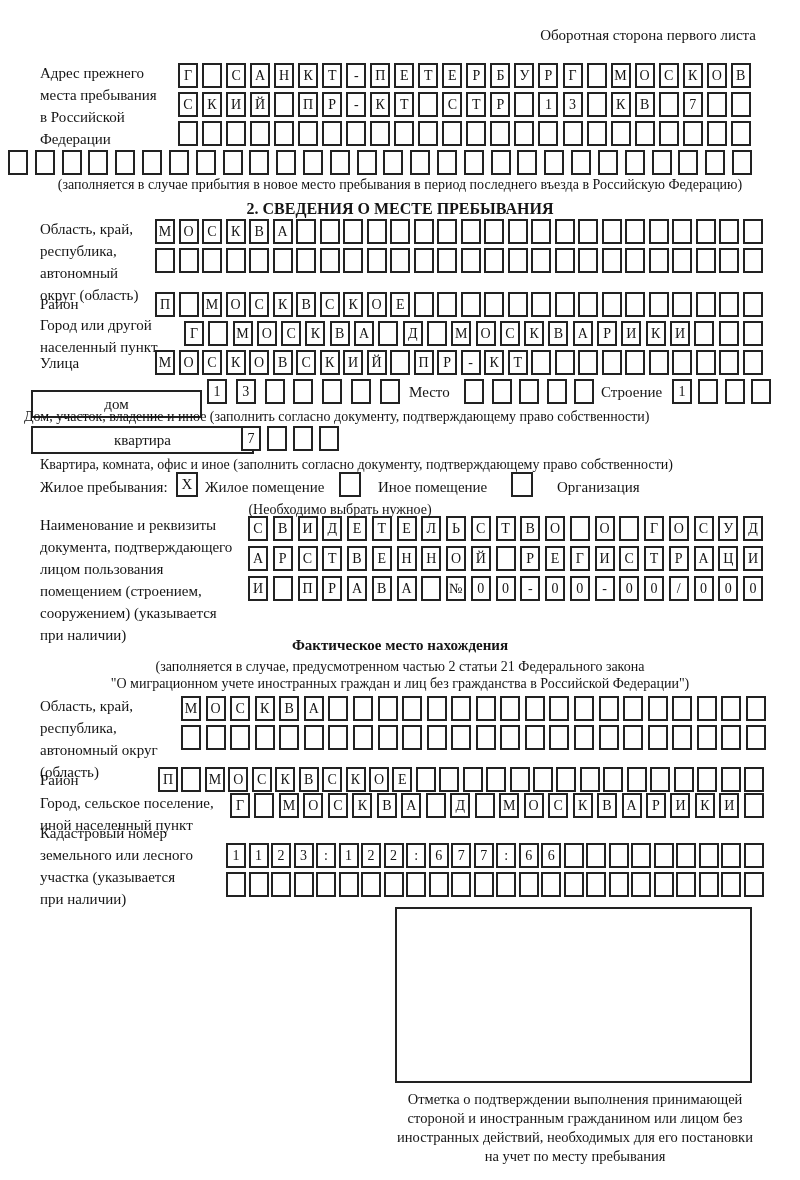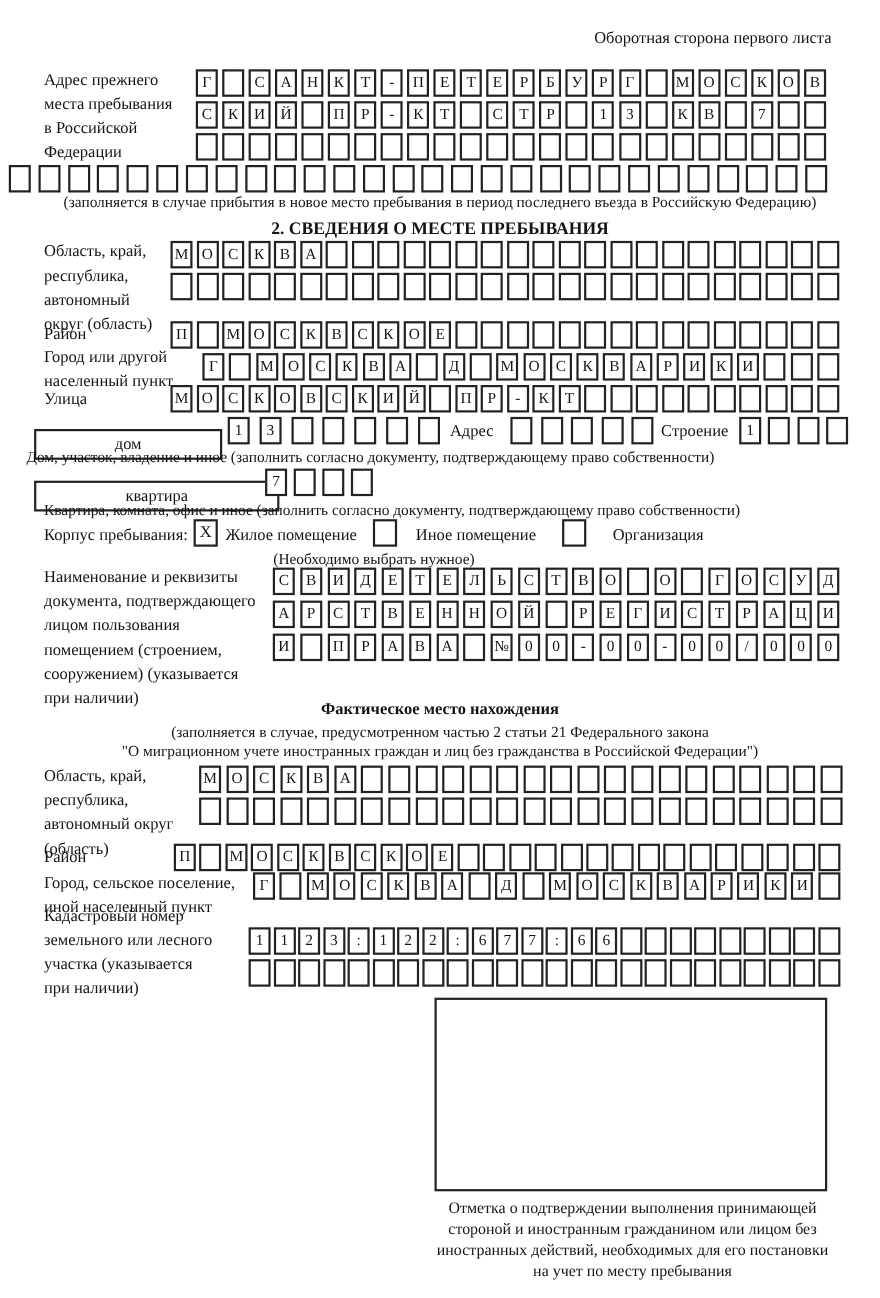--- a/index.html
+++ b/index.html
@@ -310,47 +310,47 @@
   <div class="widebox" style="left:31px;top:378px;width:171px;">дом</div>
   <div class="cells" style="left:207px;top:379px;width:193px;">
       <div class="cell">1</div>
       <div class="cell">3</div>
       <div class="cell"></div>
       <div class="cell"></div>
       <div class="cell"></div>
       <div class="cell"></div>
       <div class="cell"></div>
     </div>
-  <div class="abs label" style="left:409px;top:381px;">Адрес</div>
+  <div class="abs label" style="left:409px;top:381px;">Место</div>
   <div class="cells" style="left:464px;top:379px;width:130px;">
       <div class="cell"></div>
       <div class="cell"></div>
       <div class="cell"></div>
       <div class="cell"></div>
       <div class="cell"></div>
     </div>
   <div class="abs label" style="left:601px;top:381px;">Строение</div>
   <div class="cells" style="left:672px;top:379px;width:99px;">
       <div class="cell">1</div>
       <div class="cell"></div>
       <div class="cell"></div>
       <div class="cell"></div>
     </div>
   <div class="abs caption" style="left:24px;top:408px;">Дом, участок, владение и иное (заполнить согласно документу, подтверждающему право собственности)</div>
 
-  <div class="widebox" style="left:31px;top:425px;width:223px;">квартира</div>
+  <div class="widebox" style="left:31px;top:414px;width:223px;">квартира</div>
   <div class="cells" style="left:241px;top:426px;width:98px;">
       <div class="cell">7</div>
       <div class="cell"></div>
       <div class="cell"></div>
       <div class="cell"></div>
     </div>
   <div class="abs caption" style="left:40px;top:456px;">Квартира, комната, офис и иное (заполнить согласно документу, подтверждающему право собственности)</div>
 
-  <div class="abs label" style="left:40px;top:476px;">Корпус пребывания:</div>
+  <div class="abs label" style="left:40px;top:476px;">Жилое пребывания:</div>
   <div class="checkbox" style="left:176px;top:472px;">X</div>
   <div class="abs label" style="left:205px;top:476px;">Жилое помещение</div>
   <div class="checkbox" style="left:339px;top:472px;"></div>
   <div class="abs label" style="left:378px;top:476px;">Иное помещение</div>
   <div class="checkbox" style="left:511px;top:472px;"></div>
   <div class="abs label" style="left:557px;top:476px;">Организация</div>
   <div class="abs caption" style="left:140px;top:501px;width:400px;text-align:center;">(Необходимо выбрать нужное)</div>
 
   <div class="abs label" style="left:40px;top:514px;">
     <div>Наименование и реквизиты</div>

